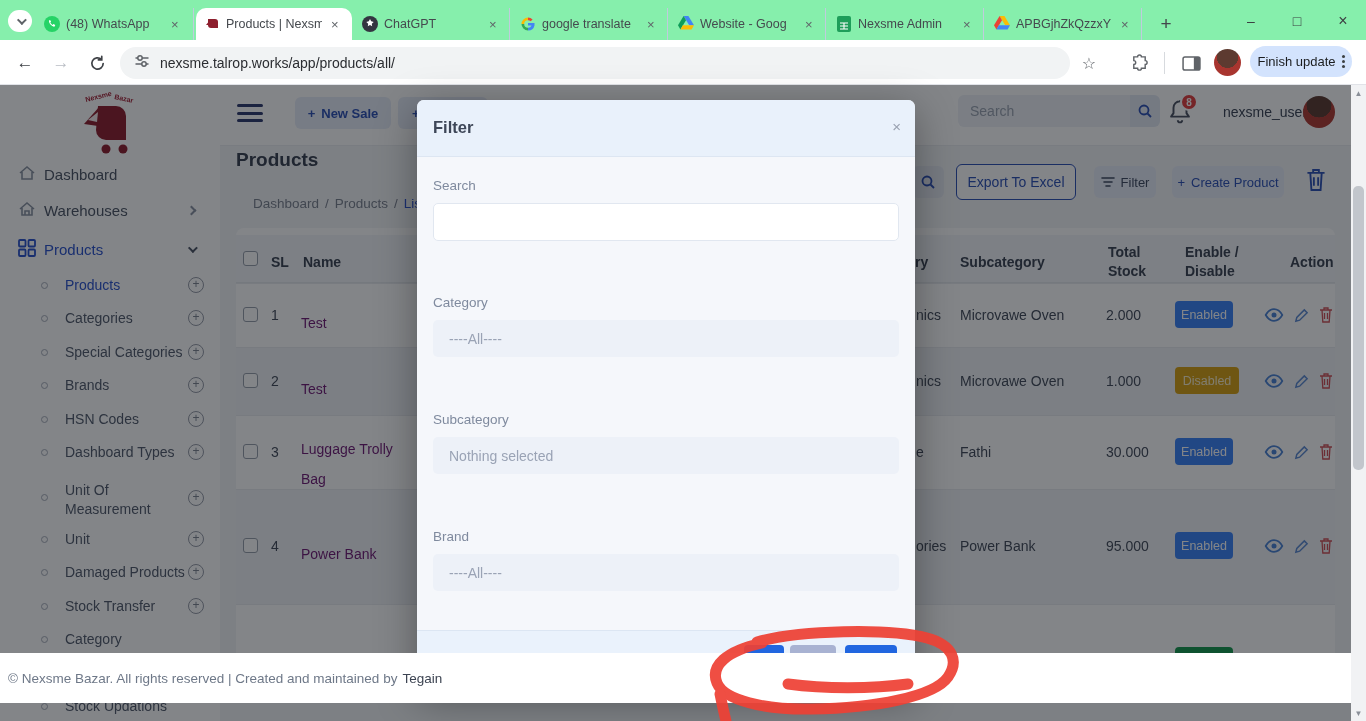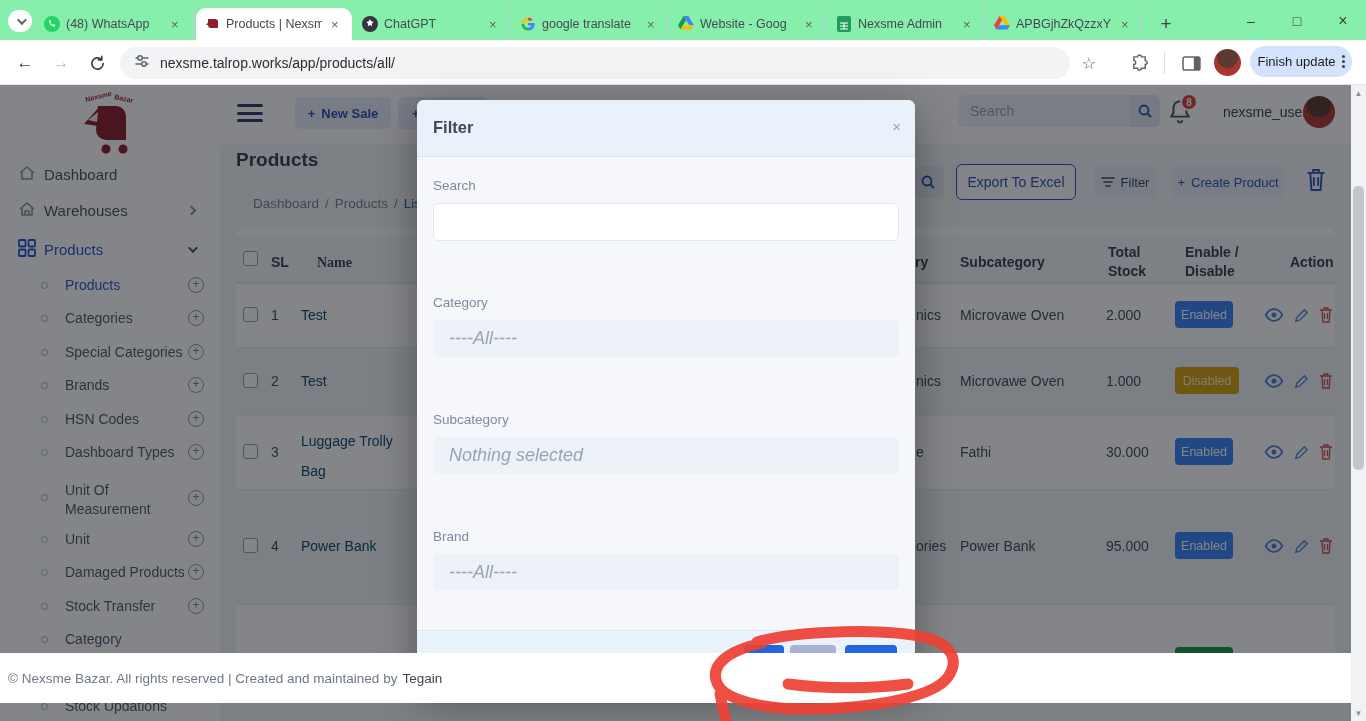--- a/index.html
+++ b/index.html
@@ -66,38 +66,38 @@
   .filter-btn { position:absolute; left:1094px; top:166px; width:62px; height:32px; }
   .create-btn { position:absolute; left:1172px; top:166px; width:112px; height:32px; }
   .mini-search { position:absolute; left:912px; top:166px; width:32px; height:32px; background:#e6eaf3; border-radius:6px; display:flex; align-items:center; justify-content:center; }
 
   .card { position:absolute; left:236px; top:228px; width:1099px; height:472px; background:#fff; border-radius:8px 8px 0 0; }
   .thead { position:absolute; left:236px; top:235px; width:1099px; height:48px; background:#f3f5f8; border-bottom:1px solid #e3e6ea; }
   .th { position:absolute; font-size:14px; font-weight:bold; color:#3a4352; line-height:19px; }
   .trow { position:absolute; left:236px; width:1099px; border-top:1px solid #e9ebee; }
   .trow.stripe { background:#f1f3f6; }
   .cell { position:absolute; font-size:14px; color:#434b5a; }
-  .cell.link { color:#0c4a6e; }
+  .cell.link { color:#701a75;margin-top:8px; }
   .cb { position:absolute; width:15px; height:15px; border:1.6px solid #979eab; border-radius:3px; background:#fff; }
   .status { position:absolute; height:27px; border-radius:4px; color:#fff; font-size:12.5px; display:flex; align-items:center; justify-content:center; }
   .status.on { background:#3b82f6; }
   .status.off { background:#d7a013; color:#f8eecb; }
   .act { position:absolute; display:flex; gap:10px; align-items:center; }
 
   .pfooter { position:absolute; left:0; top:653px; width:1351px; height:50px; background:#fff; z-index:60; display:flex; align-items:center; padding-left:8px; font-size:13.5px; color:#6e7888; }
   .pfooter .brand { color:#3d4452; margin-left:5px; }
 
   
   .overlay { position:absolute; left:0; top:85px; width:1351px; height:636px; background:rgba(8,11,18,0.5); z-index:40; }
   .modal { position:absolute; left:417px; top:100px; width:498px; height:590px; z-index:50; border-radius:7px; box-shadow:0 10px 40px rgba(0,0,0,.35); overflow:hidden; background:#f5f7fb; }
   .modal-head { position:absolute; left:0; top:0; width:498px; height:57px; background:#e9f1fb; border-bottom:1px solid #dde6f2; }
   .modal-title { position:absolute; left:16px; top:18px; font-size:16.5px; font-weight:bold; color:#3e4758; }
   .modal-x { position:absolute; right:14px; top:18px; font-size:15px; color:#99a1b0; }
   .flabel { position:absolute; left:16px; font-size:13.5px; color:#7f8a9e; }
-  .ffield { position:absolute; left:16px; width:466px; border-radius:5px; font-size:18px; color:#9aa3b5; display:flex; align-items:center; padding-left:16px;font-style:italic; }
+  .ffield { position:absolute; left:16px; width:466px; border-radius:5px; font-size:14px; color:#9aa3b5; display:flex; align-items:center; padding-left:16px; }
   .ffield.select { background:#edf1f8; height:37px; }
   .finput { position:absolute; left:16px; width:466px; height:38px; background:#fff; border:1px solid #e1e7f0; border-radius:5px; outline:none; padding:0 12px; font-family:"Liberation Sans",sans-serif; }
   .modal-foot { position:absolute; left:0; top:530px; width:498px; height:60px; background:#eaf2fc; border-top:1px solid #dce6f3; }
   .mbtn { position:absolute; top:14px; height:30px; border-radius:4px; border:none; }
 
   
   .scrollbar { position:absolute; left:1351px; top:85px; width:15px; height:636px; background:#f1f2f4; z-index:65; }
   .sb-arrow { position:absolute; left:0; width:15px; height:16px; color:#8a8f98; font-size:8px; display:flex; align-items:center; justify-content:center; }
   .sb-thumb { position:absolute; left:2px; top:101px; width:11px; height:284px; background:#c2c6cc; border-radius:5px; }
 
@@ -381,21 +381,21 @@
   <div class="abs" style="left:1306px;top:168px;">
     <svg width="20" height="24" viewBox="0 0 14 16">
         <path d="M1 3h12M5 3V1h4v2M3 3l.8 12h6.4L11 3M5.5 6v6M8.5 6v6" fill="none" stroke="#2c50b5" stroke-width="1.3"></path>
       </svg>
   </div>
 
   <div class="card"></div>
   <div class="thead"></div>
   <div class="cb" style="left:243px;top:251px;"></div>
   <div class="th" style="left:271px;top:253px;">SL</div>
-  <div class="th" style="left:317px;top:253px;font-family:Liberation Serif, serif;">Name</div>
+  <div class="th" style="left:303px;top:253px;">Name</div>
   <div class="th" style="left:915px;top:253px;">ry</div>
   <div class="th" style="left:960px;top:253px;">Subcategory</div>
   <div class="th" style="left:1108px;top:243px;width:50px;">Total Stock</div>
   <div class="th" style="left:1185px;top:243px;width:64px;">Enable / Disable</div>
   <div class="th" style="left:1290px;top:253px;">Action</div>
 
   <div class="trow" style="top:283px;height:64px;"></div>
   <div class="cb" style="left:243px;top:307px;"></div>
   <div class="cell" style="left:271px;top:307px;">1</div>
   <div class="cell link" style="left:301px;top:307px;">Test</div>

